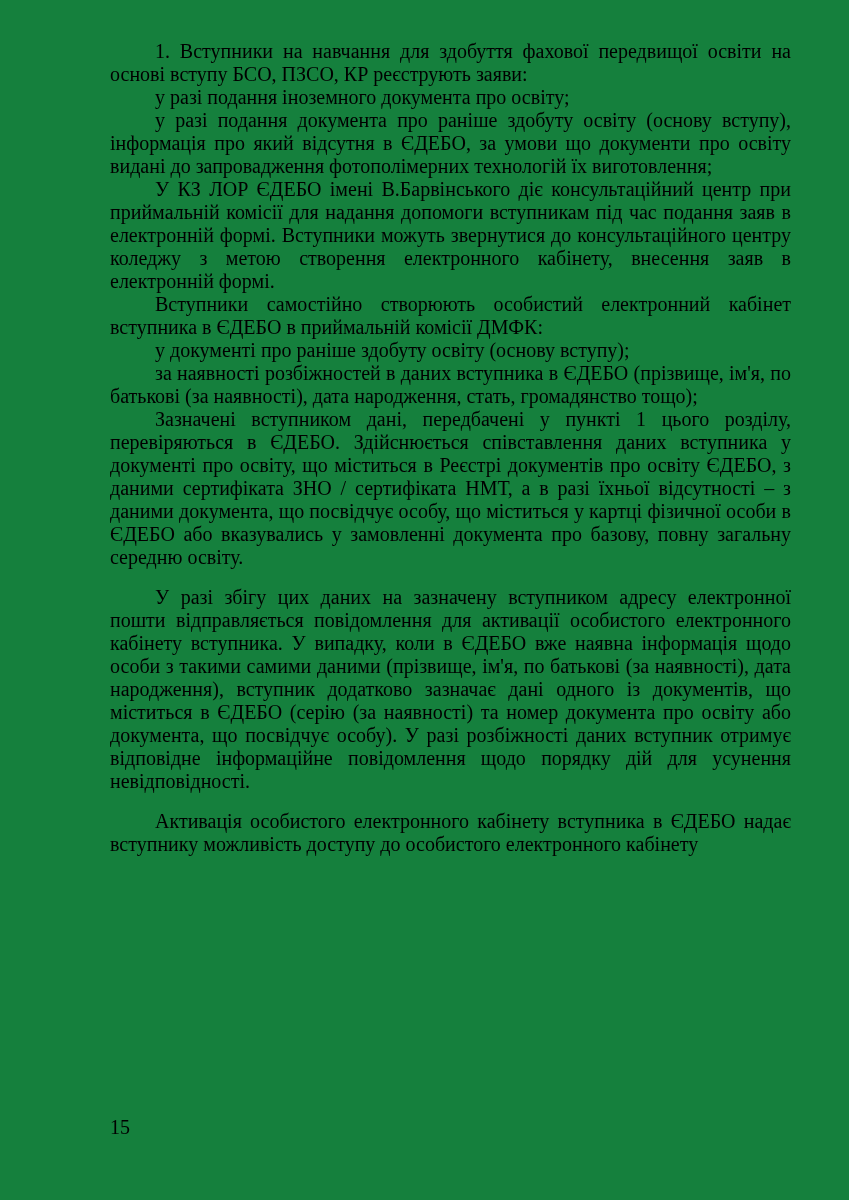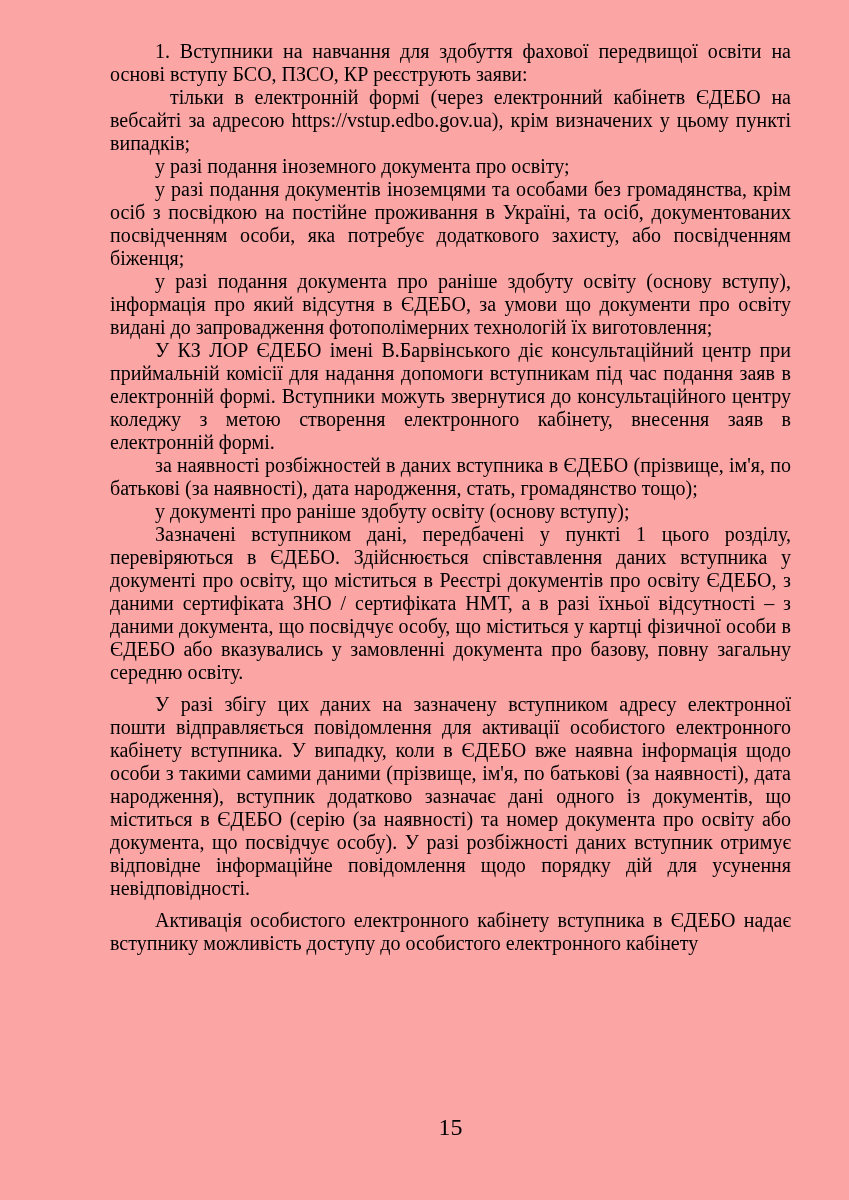--- a/index.html
+++ b/index.html
@@ -5,21 +5,21 @@
 <style>
   html, body {
     margin: 0;
     padding: 0;
     background: #ffffff;
   }
   .page {
     position: relative;
     width: 849px;
     height: 1200px;
-    background: #fca5a5;
+    background: #15803d;
     color: #000000;
     font-family: "Liberation Serif", "DejaVu Serif", serif;
     overflow: hidden;
   }
   .text-column {
     position: absolute;
     left: 110px;
     top: 40px;
     width: 681px;
     font-size: 20px;
@@ -29,43 +29,42 @@
   }
   .text-column p {
     margin: 0;
     padding: 0;
     text-indent: 45px;
   }
   .text-column p.indent-lg {
     text-indent: 60px;
   }
   .text-column p.space-before {
-    margin-top: 9px;
+    margin-top: 17px;
   }
   .page-number {
     position: absolute;
     left: 110px;
     top: 1116px;
     width: 681px;
-    text-align: center;
-    font-size: 24px;
+    text-align: left;
+    font-size: 20px;
     line-height: 23px;
   }
 </style>
 </head>
 <body>
 
 <div class="page">
   <div class="text-column">
     <p>1. Вступники на навчання для здобуття фахової передвищої освіти на основі вступу БСО, ПЗСО, КР реєструють заяви:</p>
-    <p class="indent-lg">тільки в електронній формі (через електронний кабінетв ЄДЕБО на вебсайті за адресою https://vstup.edbo.gov.ua), крім визначених у цьому пункті випадків;</p>
     <p>у разі подання іноземного документа про освіту;</p>
-    <p>у разі подання документів іноземцями та особами без громадянства, крім осіб з посвідкою на постійне проживання в Україні, та осіб, документованих посвідченням особи, яка потребує додаткового захисту, або посвідченням біженця;</p>
     <p>у разі подання документа про раніше здобуту освіту (основу вступу), інформація про який відсутня в ЄДЕБО, за умови що документи про освіту видані до запровадження фотополімерних технологій їх виготовлення;</p>
     <p>У КЗ ЛОР ЄДЕБО імені В.Барвінського діє консультаційний центр при приймальній комісії для надання допомоги вступникам під час подання заяв в електронній формі. Вступники можуть звернутися до консультаційного центру коледжу з метою створення електронного кабінету, внесення заяв в електронній формі.</p>
+    <p>Вступники самостійно створюють особистий електронний кабінет вступника в ЄДЕБО в приймальній комісії ДМФК:</p>
+    <p>у документі про раніше здобуту освіту (основу вступу);</p>
     <p>за наявності розбіжностей в даних вступника в ЄДЕБО (прізвище, ім'я, по батькові (за наявності), дата народження, стать, громадянство тощо);</p>
-    <p>у документі про раніше здобуту освіту (основу вступу);</p>
     <p>Зазначені вступником дані, передбачені у пункті 1 цього розділу, перевіряються в ЄДЕБО. Здійснюється співставлення даних вступника у документі про освіту, що міститься в Реєстрі документів про освіту ЄДЕБО, з даними сертифіката ЗНО / сертифіката НМТ, а в разі їхньої відсутності – з даними документа, що посвідчує особу, що міститься у картці фізичної особи в ЄДЕБО або вказувались у замовленні документа про базову, повну загальну середню освіту.</p>
     <p class="space-before">У разі збігу цих даних на зазначену вступником адресу електронної пошти відправляється повідомлення для активації особистого електронного кабінету вступника. У випадку, коли в ЄДЕБО вже наявна інформація щодо особи з такими самими даними (прізвище, ім'я, по батькові (за наявності), дата народження), вступник додатково зазначає дані одного із документів, що міститься в ЄДЕБО (серію (за наявності) та номер документа про освіту або документа, що посвідчує особу). У разі розбіжності даних вступник отримує відповідне інформаційне повідомлення щодо порядку дій для усунення невідповідності.</p>
     <p class="space-before">Активація особистого електронного кабінету вступника в ЄДЕБО надає вступнику можливість доступу до особистого електронного кабінету</p>
   </div>
   <div class="page-number">15</div>
 </div>
 
 </body></html>

